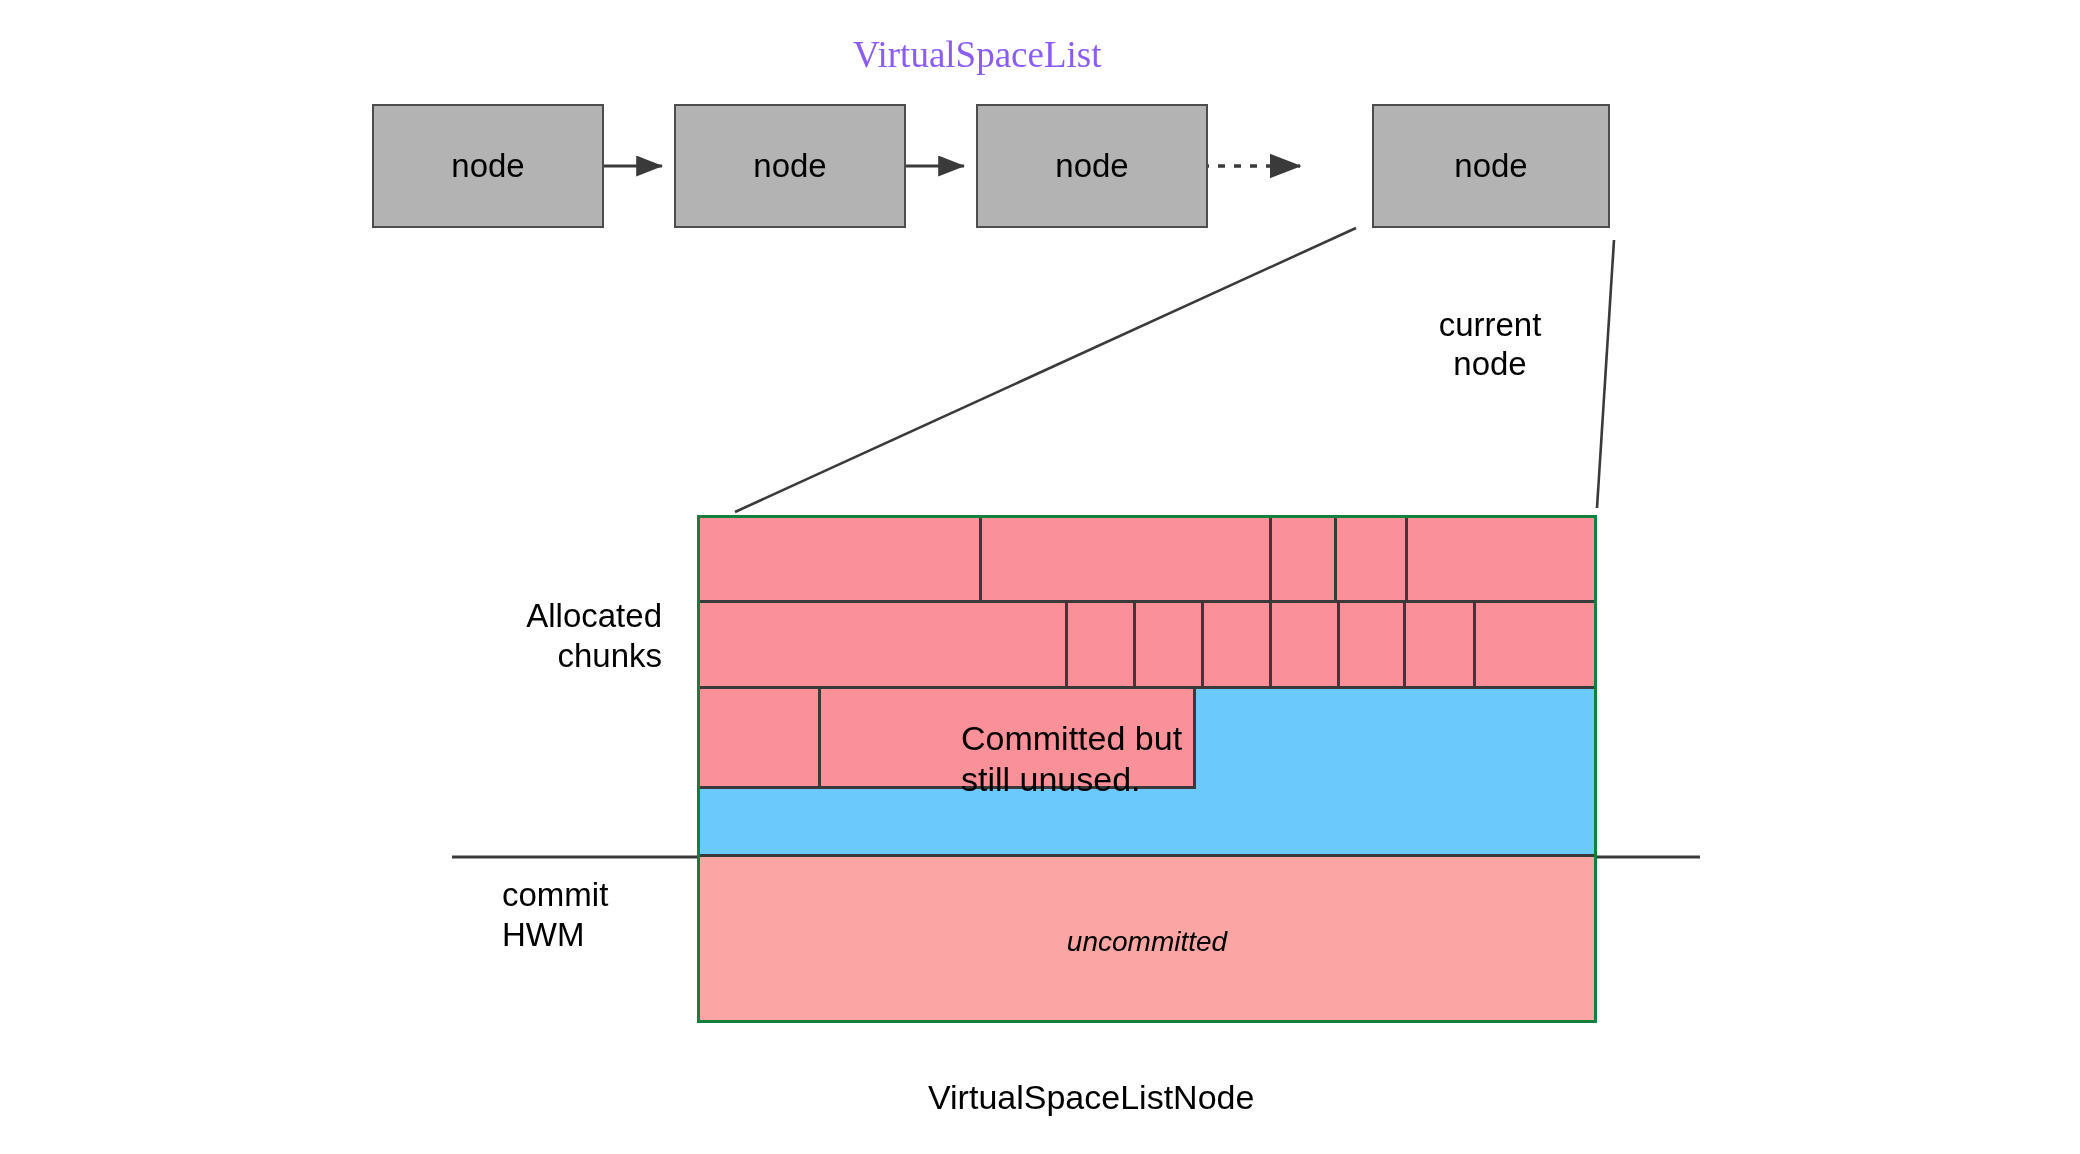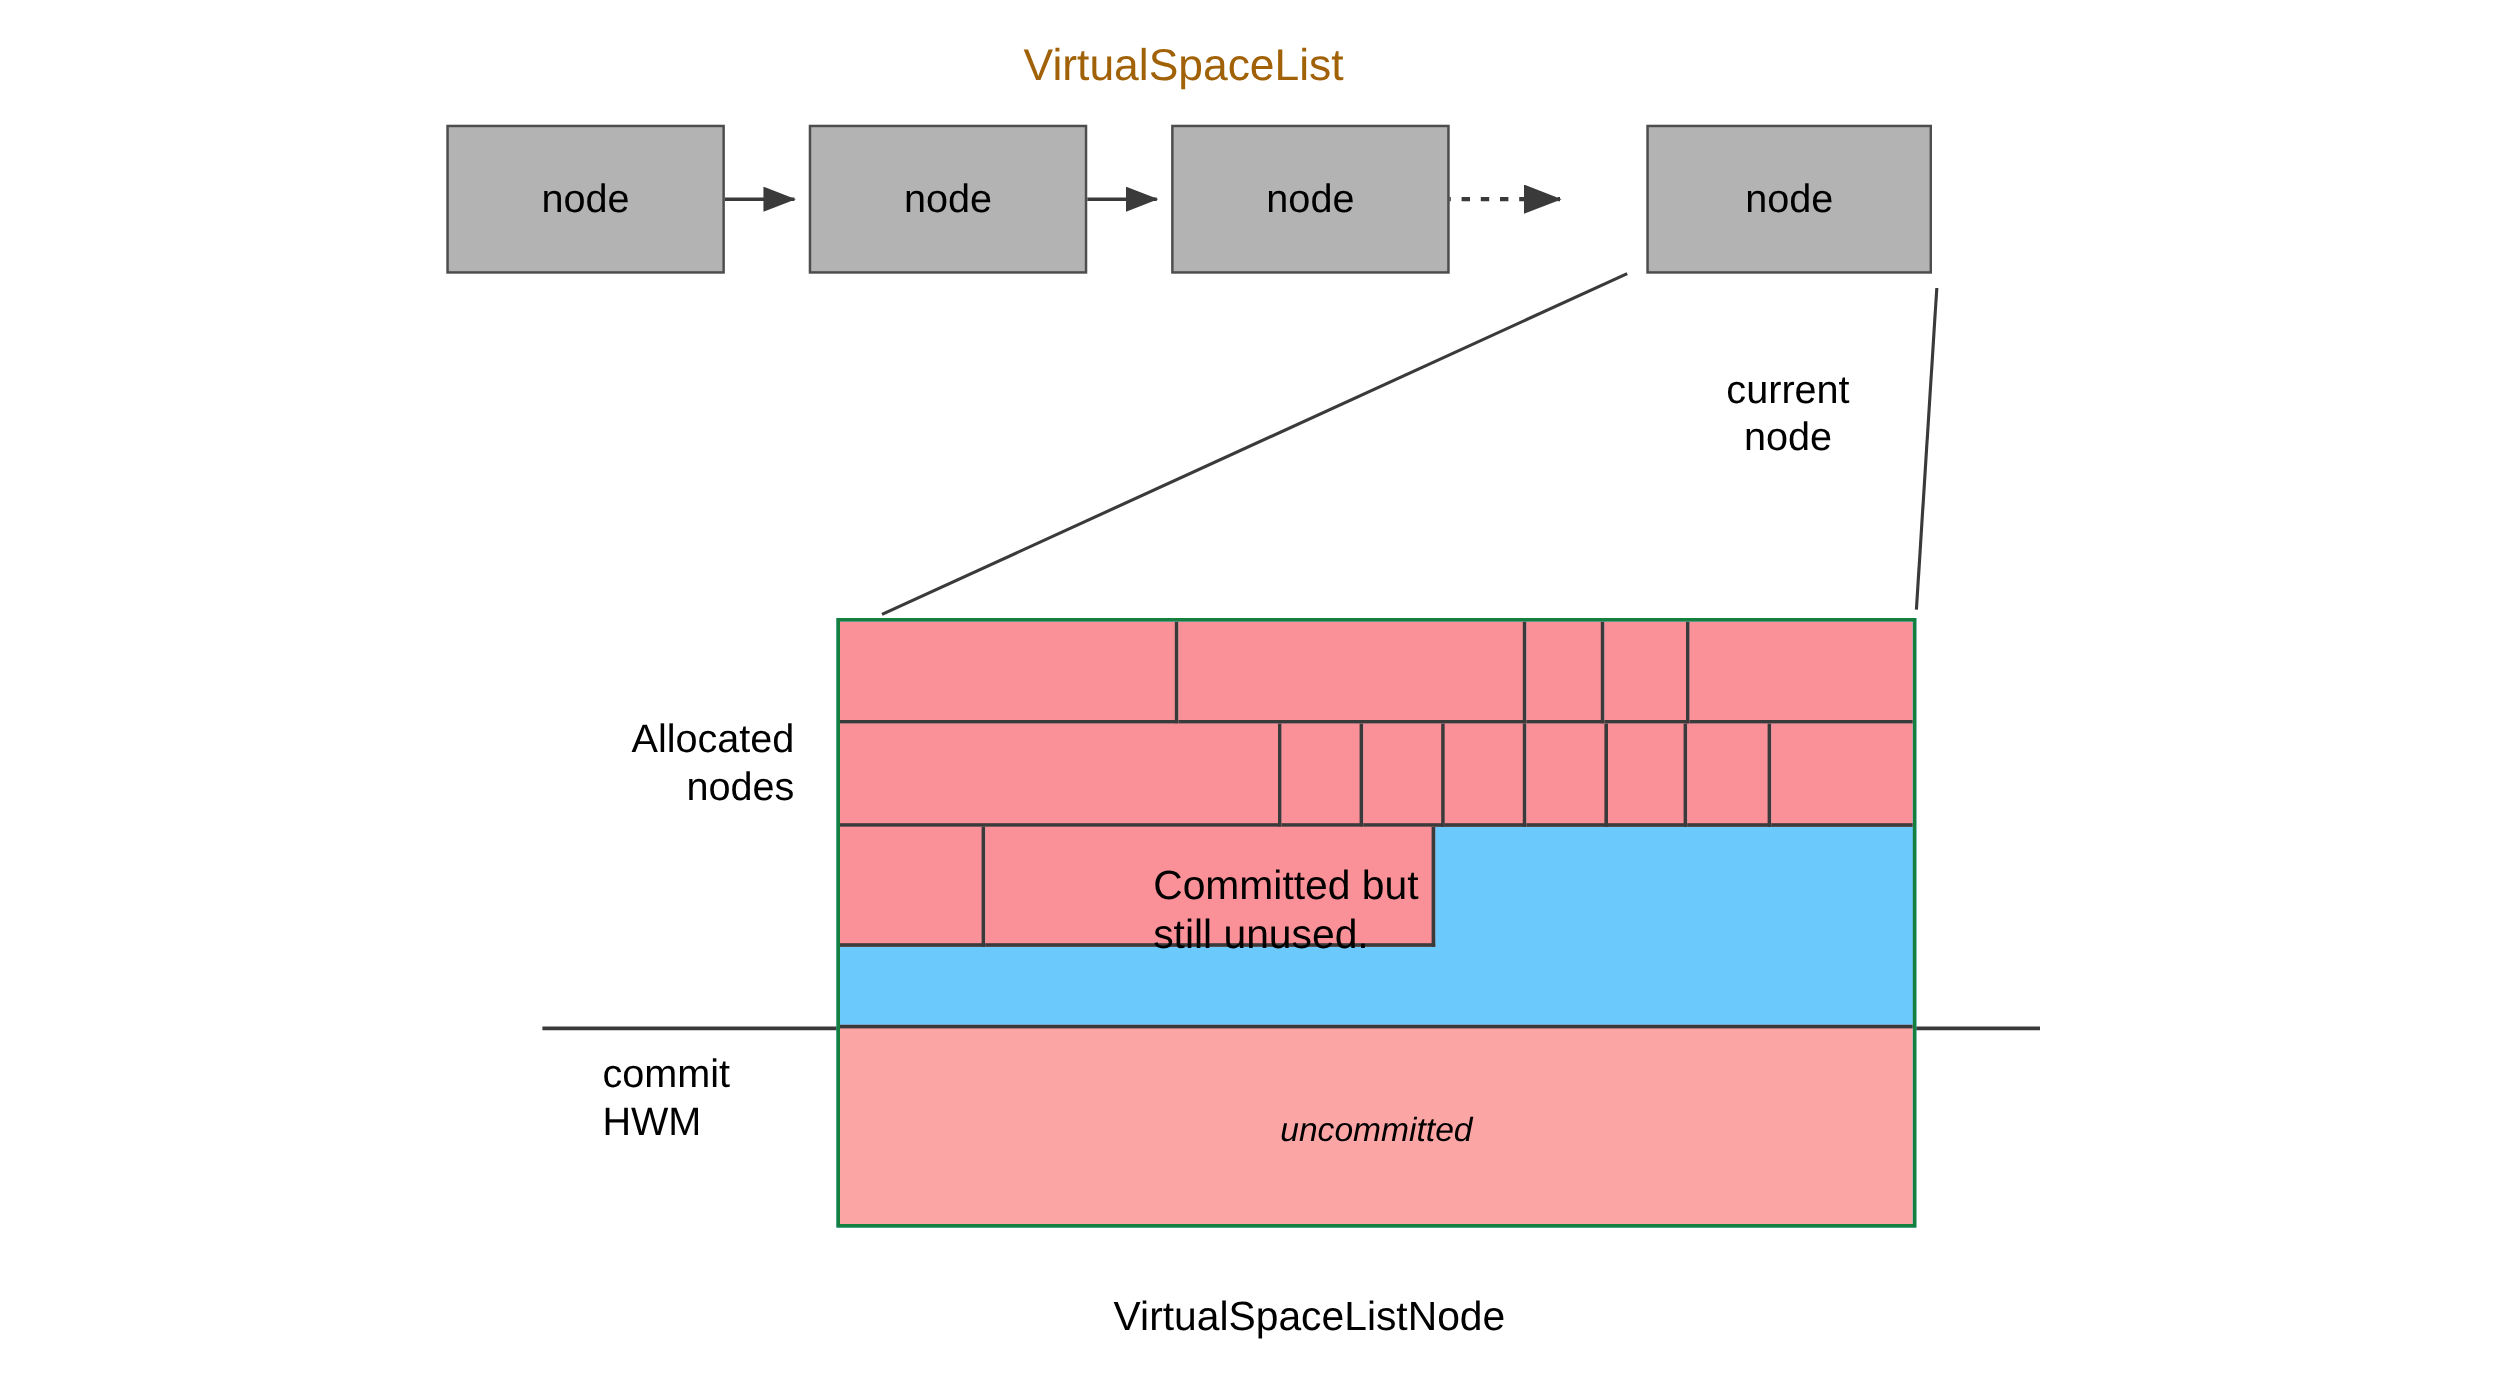--- a/index.html
+++ b/index.html
@@ -24,21 +24,22 @@
     width: 2080px;
     height: 1154px;
     pointer-events: none;
   }
   .abs { position: absolute; }
 
   .title {
     font-size: 37px;
     line-height: 1.05;
     white-space: nowrap;
-    color: #a16207;
+    color: #8b5cf6;
+    font-family: Liberation Serif, serif;
   }
 
   .node-box {
     box-sizing: border-box;
     background: #b3b3b3;
     border: 2.5px solid #4d4d4d;
     display: flex;
     align-items: center;
     justify-content: center;
     font-size: 33px;
@@ -181,20 +182,20 @@
 
     <div class="abs committed-label" style="left:261px; top:200px;">Committed but
 still unused.</div>
 
     <div class="uncommitted-band" style="top:336px; height:172px; width:100%;">
       <span>uncommitted</span>
     </div>
   </div>
 
   <div class="abs side-label align-right" style="left:370px; top:596px; width:292px;">Allocated
-nodes</div>
+chunks</div>
 
   <div class="abs side-label" style="left:466px; top:875px;margin-left:36px;">commit
 HWM</div>
 
   <div class="abs bottom-label" style="left:928px; top:1078px;">VirtualSpaceListNode</div>
 
 </div>
 
 </body></html>

